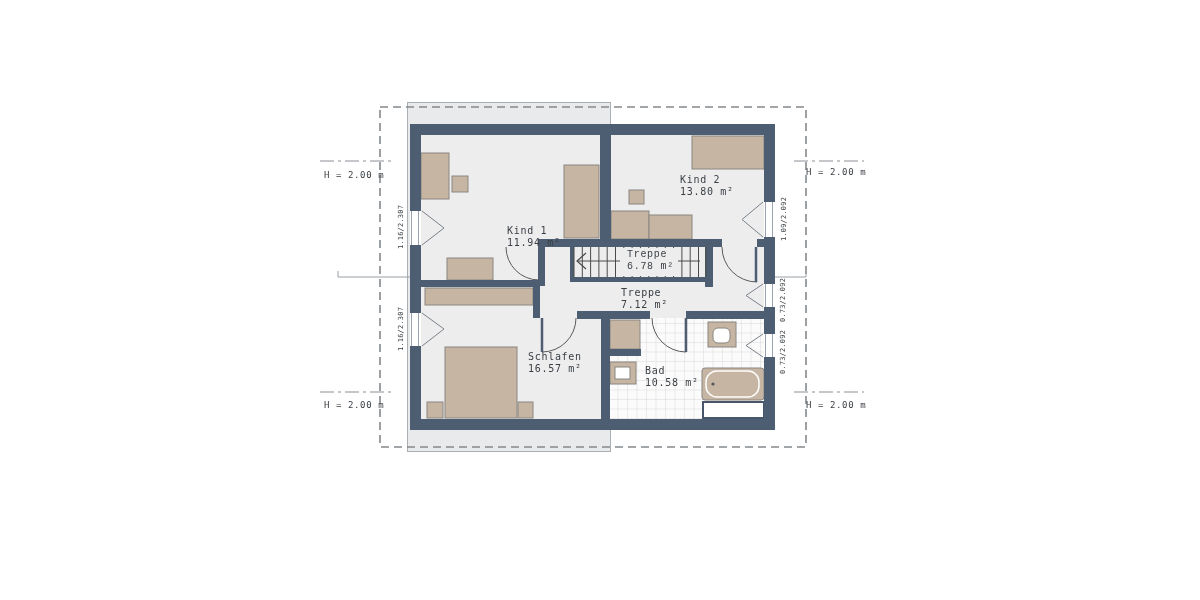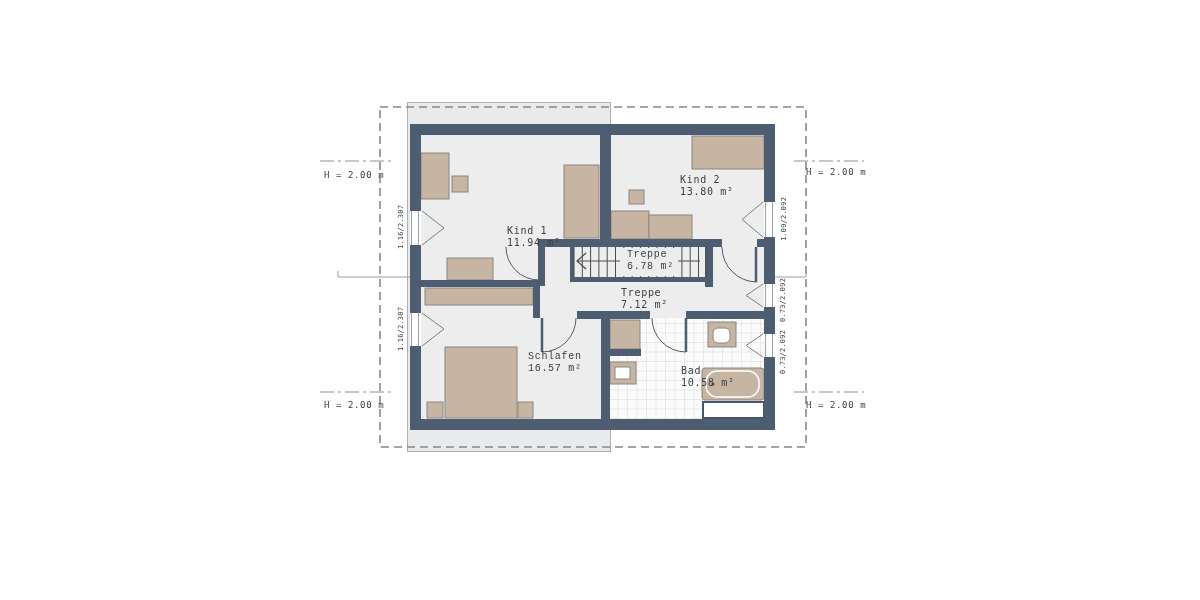--- a/index.html
+++ b/index.html
@@ -180,25 +180,25 @@
     <div>13.80 m²</div>
   </div>
   <div class="rlabel" style="left:627px;top:249px;font-family:Liberation Mono, monospace;">
     <div>Treppe</div>
     <div>6.78 m²</div>
   </div>
   <div class="rlabel" style="left:621px;top:287px;">
     <div>Treppe</div>
     <div>7.12 m²</div>
   </div>
-  <div class="rlabel" style="left:528px;top:351px;font-family:Liberation Mono, monospace;">
+  <div class="rlabel" style="left:528px;top:351px;">
     <div>Schlafen</div>
     <div>16.57 m²</div>
   </div>
-  <div class="rlabel" style="left:645px;top:365px;margin-left:36px;">
+  <div class="rlabel" style="left:645px;top:365px;">
     <div>Bad</div>
     <div>10.58 m²</div>
   </div>
 
   <div class="hlabel" style="left:324px;top:145px;">H = 2.00 m</div>
   <div class="hlabel" style="left:806px;top:142px;">H = 2.00 m</div>
   <div class="hlabel" style="left:324px;top:375px;">H = 2.00 m</div>
   <div class="hlabel" style="left:806px;top:375px;">H = 2.00 m</div>
 
   <div class="wlabel" style="left:378px;top:222px;">1.16/2.307</div>

